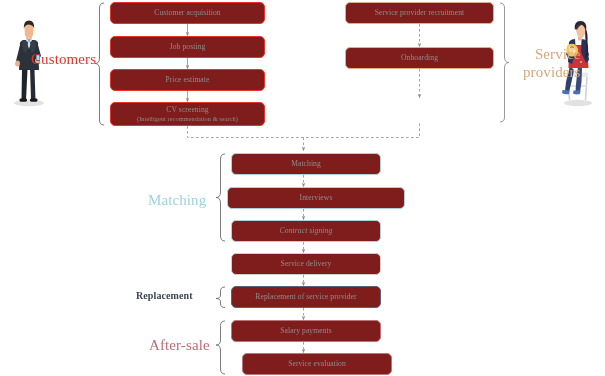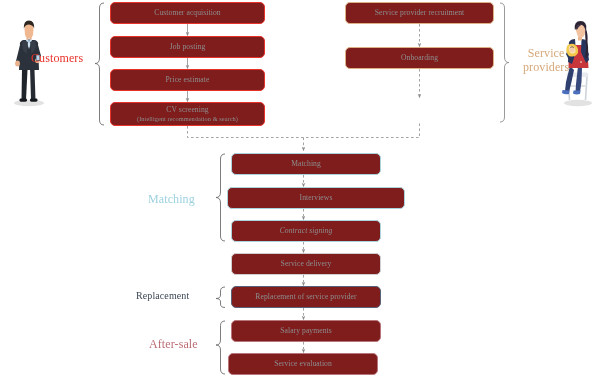--- a/index.html
+++ b/index.html
@@ -41,29 +41,29 @@
   }
   .node.red      { border: 1.4px solid #e8332b; }
   .node.tan      { border: 1.1px solid #dcb185; }
   .node.teal     { border: 1.1px solid #a9d4de; }
   .node.gray     { border: 1.1px solid #cfcfcf; }
   .node.slate    { border: 1.4px solid #58637a; }
   .node.rose     { border: 1.1px solid #b8757c; }
 
   .grouplabel {
     position: absolute;
-    font-size: 12px;
+    font-size: 15px;
     letter-spacing: 0.1px;
     white-space: pre-line;
     line-height: 1.18;
   }
   .grouplabel.customers { color: #e8332b; }
   .grouplabel.providers { color: #d6a87a; }
   .grouplabel.matching  { color: #9dd2de; }
-  .grouplabel.replacement { color: #3c4654; font-weight: normal; font-size: 10px;}
+  .grouplabel.replacement { color: #3c4654; font-weight: bold; font-size: 10px;}
   .grouplabel.aftersale { color: #bb6c74; }
 
   svg.overlay {
     position: absolute;
     left: 0; top: 0;
     width: 605px;
     height: 376px;
     pointer-events: none;
   }
   .person {
@@ -141,21 +141,21 @@
       <path d="M22 18.5 L26 18.5 L26 22.5 L22 22.5 Z" fill="#e8b894"></path>
       <path d="M19.5 11 Q19 4.5 24.5 4.5 Q30 4.5 29.5 11.5 Q29.2 17.5 26.5 19.5 Q23.5 20.5 21.5 17.5 Z" fill="#f2c3a0"></path>
 
       <path d="M18.8 11.5 Q17.8 3 24.5 3 Q31.2 3 30.2 11.5 Q32 16 31.5 24 Q33 34 31 40 L29 39 Q31 31 29.6 24 Q29 16 29.2 11.5 Q28 7 24.5 6.8 Q20.5 7 19.4 11.8 Z" fill="#2b2233"></path>
       <path d="M19.5 9.5 Q22 6 25.5 6.8 Q22.5 8.5 20.8 12 Z" fill="#392f45"></path>
     </svg>
   </div>
 
   <div class="grouplabel customers" style="left:31px; top:51px;">Customers</div>
 
-  <div class="grouplabel providers" style="left:523px; top:46px; text-align:center;">Service
+  <div class="grouplabel providers" style="left:523px; top:46px; text-align:right;">Service
 providers</div>
 
   <div class="grouplabel matching" style="left:148px; top:192px;">Matching</div>
 
   <div class="grouplabel replacement" style="left:136px; top:290px;">Replacement</div>
 
   <div class="grouplabel aftersale" style="left:149px; top:337px;">After-sale</div>
 
   <div class="node red" style="left:110px; top:2px; width:155px; height:22px;">
     <span>Customer acquisition</span>
@@ -192,21 +192,21 @@
     <span>Service delivery</span>
   </div>
 
   <div class="node slate" style="left:231px; top:286px; width:150px; height:22px;">
     <span>Replacement of service provider</span>
   </div>
 
   <div class="node rose" style="left:231px; top:320px; width:150px; height:22px;">
     <span>Salary payments</span>
   </div>
-  <div class="node rose" style="left:228px; top:353px; width:150px; height:22px;">
+  <div class="node rose" style="left:242px; top:353px; width:150px; height:22px;">
     <span>Service evaluation</span>
   </div>
 
   <svg class="overlay" viewBox="0 0 605 376">
     <defs>
       <marker id="arrowGray" markerWidth="5" markerHeight="5" refX="2.2" refY="2.4" orient="auto" markerUnits="userSpaceOnUse">
         <path d="M0,0.6 L4.4,2.4 L0,4.2 L1.1,2.4 Z" fill="#8d8d8d"></path>
       </marker>
     </defs>
 

